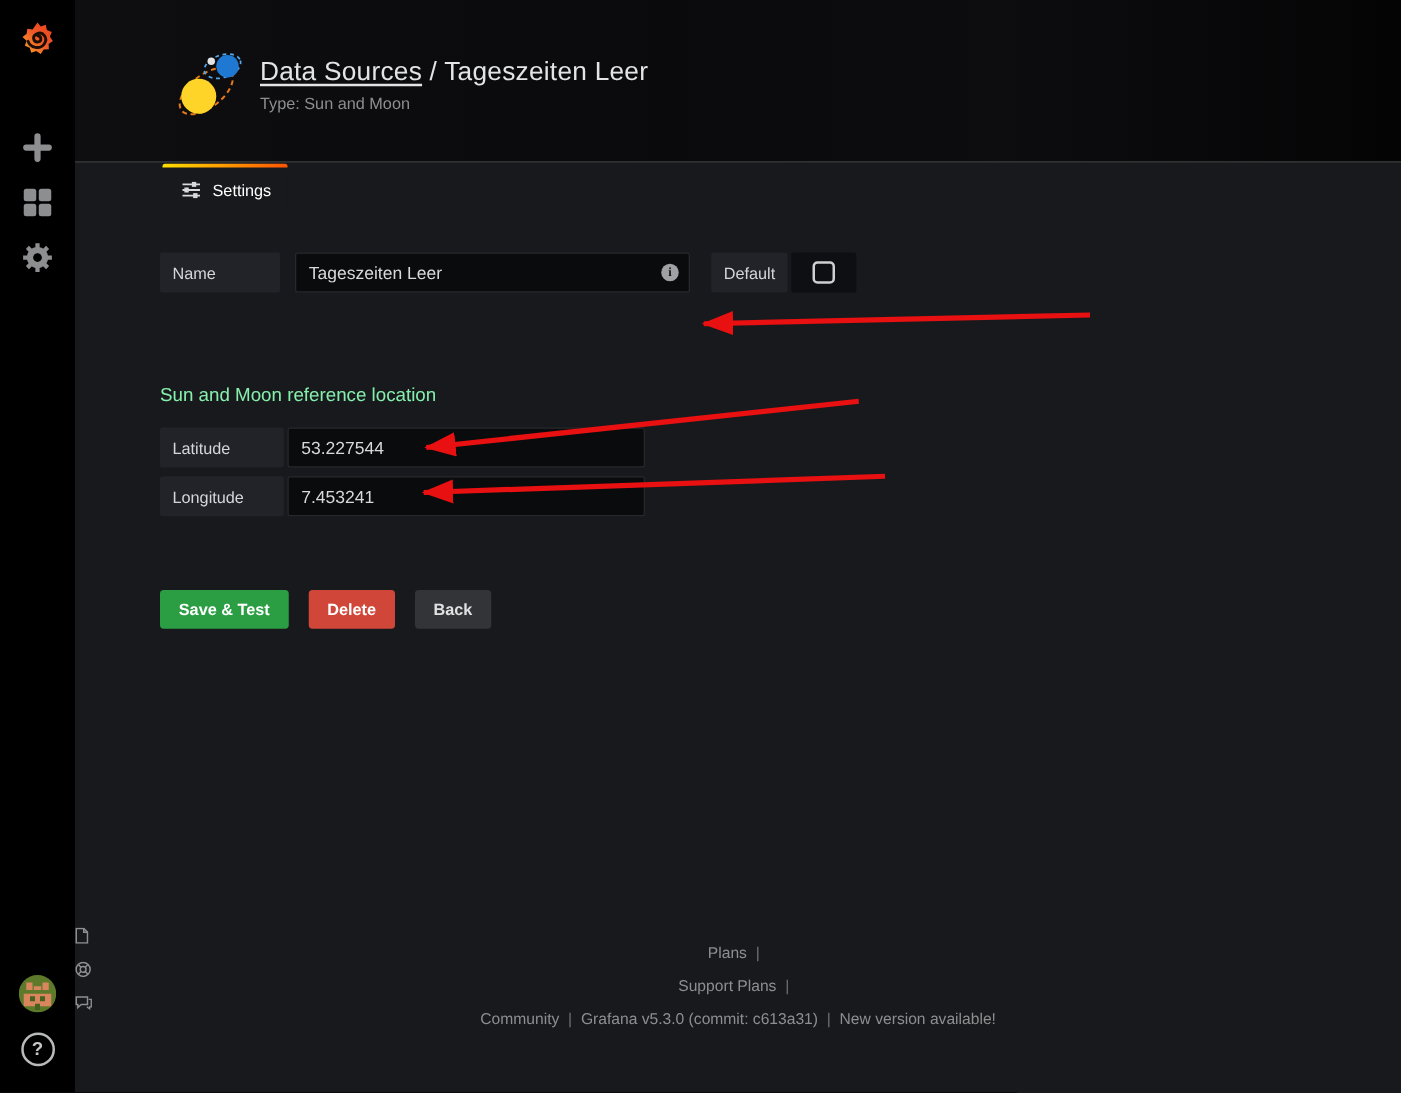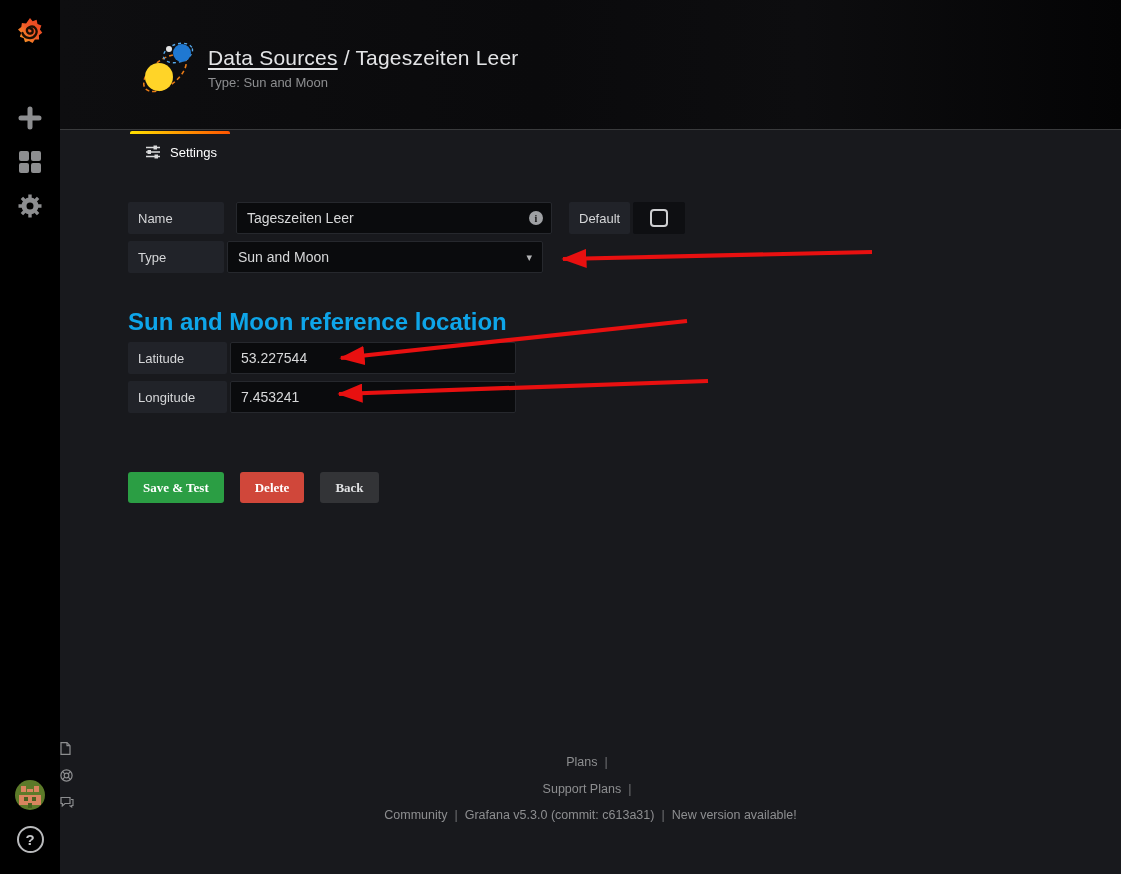--- a/index.html
+++ b/index.html
@@ -59,26 +59,26 @@
   .input-wrap{position:relative;display:inline-block;}
   .info-badge{position:absolute;right:9px;top:9px;width:14px;height:14px;border-radius:50%;background:#9fa1a4;
     color:#141414;font-size:10px;font-weight:700;font-family:"Liberation Serif",serif;
     display:flex;align-items:center;justify-content:center;cursor:default;}
   .dropdown{width:316px;display:flex;align-items:center;justify-content:space-between;padding:0 10px;cursor:pointer;}
   .caret{color:#b4b5b7;font-size:11px;}
   .default-group{margin-left:5px;display:flex;gap:3px;justify-content:center;}
   .checkbox-well{width:52px;height:32px;background:var(--checkbox-well-bg);border-radius:2px;
     display:flex;align-items:center;justify-content:center;cursor:pointer;}
   .checkbox{width:18px;height:18px;border:2px solid #cfd0d2;border-radius:4px;background:transparent;}
-  .section-heading{position:absolute;left:128px;top:308px;font-size:24px;font-weight:700;color:#0ea5e9;}
+  .section-heading{position:absolute;left:128px;top:308px;font-size:15px;font-weight:400;color:#86efac;}
 
   
   .btn-row{position:absolute;left:128px;top:472px;display:flex;gap:16px;}
   .btn{height:31px;padding:0 15px;border:none;border-radius:3px;color:#fff;font-size:13px;font-weight:700;
-    font-family:Liberation Serif, serif;cursor:pointer;display:flex;align-items:center;}
+    font-family:Liberation Sans, sans-serif;cursor:pointer;display:flex;align-items:center;}
   .btn-success{background:var(--success);}
   .btn-danger{background:var(--danger);}
   .btn-neutral{background:var(--neutral-btn);color:#e0e1e3;}
 
   
   .footer{position:absolute;left:60px;top:742px;width:1061px;text-align:center;
     font-size:12.5px;color:var(--text-muted);}
   .footer a{color:var(--text-muted);text-decoration:none;cursor:pointer;}
   .footer .sep{margin:0 7px;color:#6f7072;}
   .f-ic{vertical-align:-2px;margin-right:4px;}
@@ -208,27 +208,20 @@
       <span class="info-badge">i</span>
     </span>
     <span class="default-group">
       <span class="gf-label">Default</span>
       <span class="checkbox-well">
         <span class="checkbox"></span>
       </span>
     </span>
   </div>
 
-  <div class="form-row" style="left:128px;top:241px;">
-    <span class="gf-label" style="width:96px;">Type</span>
-    <span class="gf-input dropdown">
-      <span>Sun and Moon</span>
-      <span class="caret">▾</span>
-    </span>
-  </div>
 
   <h2 class="section-heading">Sun and Moon reference location</h2>
 
   <div class="form-row" style="left:128px;top:342px;">
     <span class="gf-label" style="width:99px;">Latitude</span>
     <input class="gf-input" style="width: 286px;" type="text" value="53.227544">
   </div>
 
   <div class="form-row" style="left:128px;top:381px;">
     <span class="gf-label" style="width:99px;">Longitude</span>

